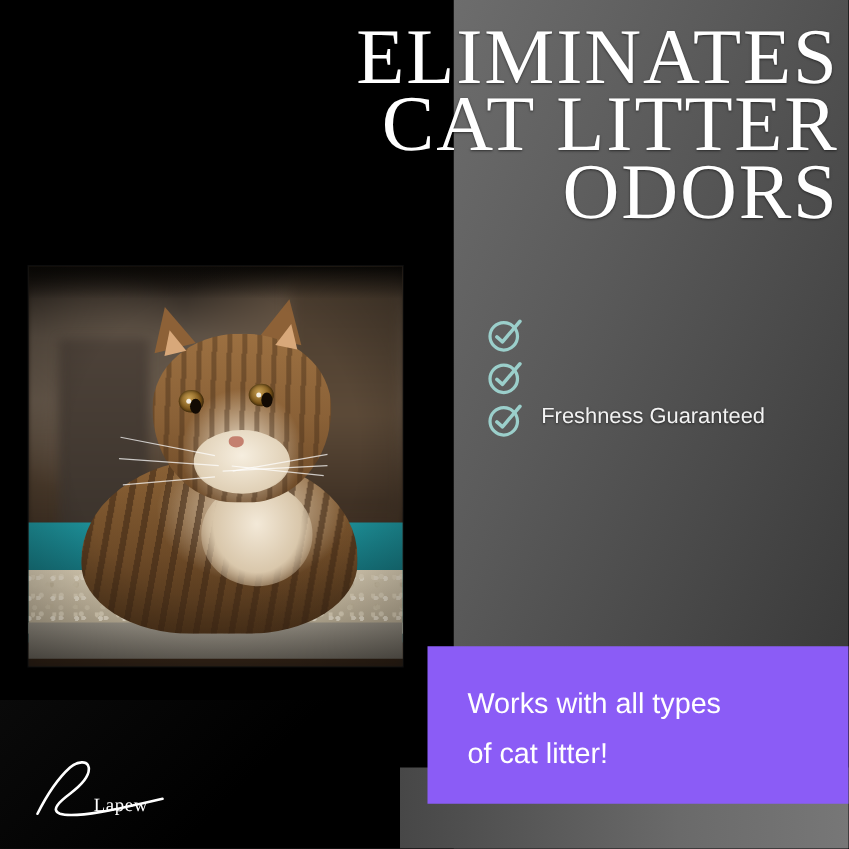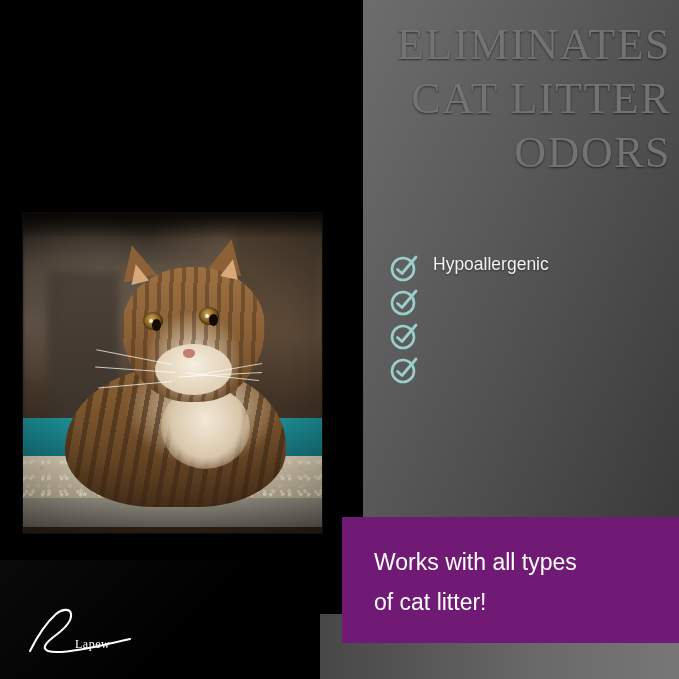--- a/index.html
+++ b/index.html
@@ -43,24 +43,24 @@
   }
 
   
   .headline {
     position: absolute;
     right: 8px;
     top: 18px;
     width: 560px;
     text-align: right;
     font-family: "Liberation Serif", "DejaVu Serif", serif;
-    font-size: 44px;
+    font-size: 63px;
     line-height: 54px;
     letter-spacing: 1.5px;
-    color: #737373;
+    color: #ffffff;
     text-shadow: 0 1px 2px rgba(0,0,0,0.55);
     white-space: pre-line;
   }
 
   
   .features {
     position: absolute;
     left: 389px;
     top: 252px;
     width: 285px;
@@ -272,21 +272,21 @@
     background: radial-gradient(ellipse 85% 85% at 50% 45%, rgba(0,0,0,0) 45%, rgba(0,0,0,0.45) 100%);
   }
 
   
   .callout {
     position: absolute;
     left: 342px;
     top: 517px;
     width: 337px;
     height: 126px;
-    background: #701a75;
+    background: #8b5cf6;
   }
   .callout-text {
     position: absolute;
     left: 32px;
     top: 25px;
     width: 280px;
     font-size: 23px;
     line-height: 40px;
     color: #ffffff;
     font-family: "Liberation Sans", sans-serif;
@@ -300,21 +300,21 @@
     top: 605px;
     width: 130px;
     height: 60px;
   }
   .logo svg { display: block; }
   .logo-word {
     position: absolute;
     left: 49px;
     top: 32px;
     font-family: "Liberation Serif", "DejaVu Serif", serif;
-    font-size: 12px;
+    font-size: 15px;
     letter-spacing: 0.5px;
     color: #ffffff;
   }
 </style>
 </head>
 <body>
 
 <div id="poster">
 
   <div class="bg-black-left"></div>
@@ -363,29 +363,20 @@
           <div class="whisker" style="right:2%;top:52%;width:44%;transform:rotate(6deg);"></div>
         </div>
       </div>
 
       <div class="vignette"></div>
     </div>
   </div>
 
   <div class="features">
 
-    <div class="feature-row">
-      <span class="check-icon">
-        <svg width="30" height="30" viewBox="0 0 30 30">
-          <circle cx="14" cy="16" r="11" fill="none" stroke="#9bcfcb" stroke-width="2.6"></circle>
-          <path d="M8.5 16.5 L13 20.5 L27 4" fill="none" stroke="#9bcfcb" stroke-width="2.8" stroke-linecap="round" stroke-linejoin="round"></path>
-        </svg>
-      </span>
-      <span class="feature-label">Hypoallergenic</span>
-    </div>
 
     <div class="feature-row">
       <span class="check-icon">
         <svg width="30" height="30" viewBox="0 0 30 30">
           <circle cx="14" cy="16" r="11" fill="none" stroke="#9bcfcb" stroke-width="2.6"></circle>
           <path d="M8.5 16.5 L13 20.5 L27 4" fill="none" stroke="#9bcfcb" stroke-width="2.8" stroke-linecap="round" stroke-linejoin="round"></path>
         </svg>
       </span>
     </div>
 
@@ -398,20 +389,21 @@
       </span>
     </div>
 
     <div class="feature-row">
       <span class="check-icon">
         <svg width="30" height="30" viewBox="0 0 30 30">
           <circle cx="14" cy="16" r="11" fill="none" stroke="#9bcfcb" stroke-width="2.6"></circle>
           <path d="M8.5 16.5 L13 20.5 L27 4" fill="none" stroke="#9bcfcb" stroke-width="2.8" stroke-linecap="round" stroke-linejoin="round"></path>
         </svg>
       </span>
+      <span class="feature-label">Freshness Guaranteed</span>
     </div>
 
   </div>
 
   <div class="callout">
     <div class="callout-text">Works with all types
 of cat litter!</div>
   </div>
 
   <div class="logo">

